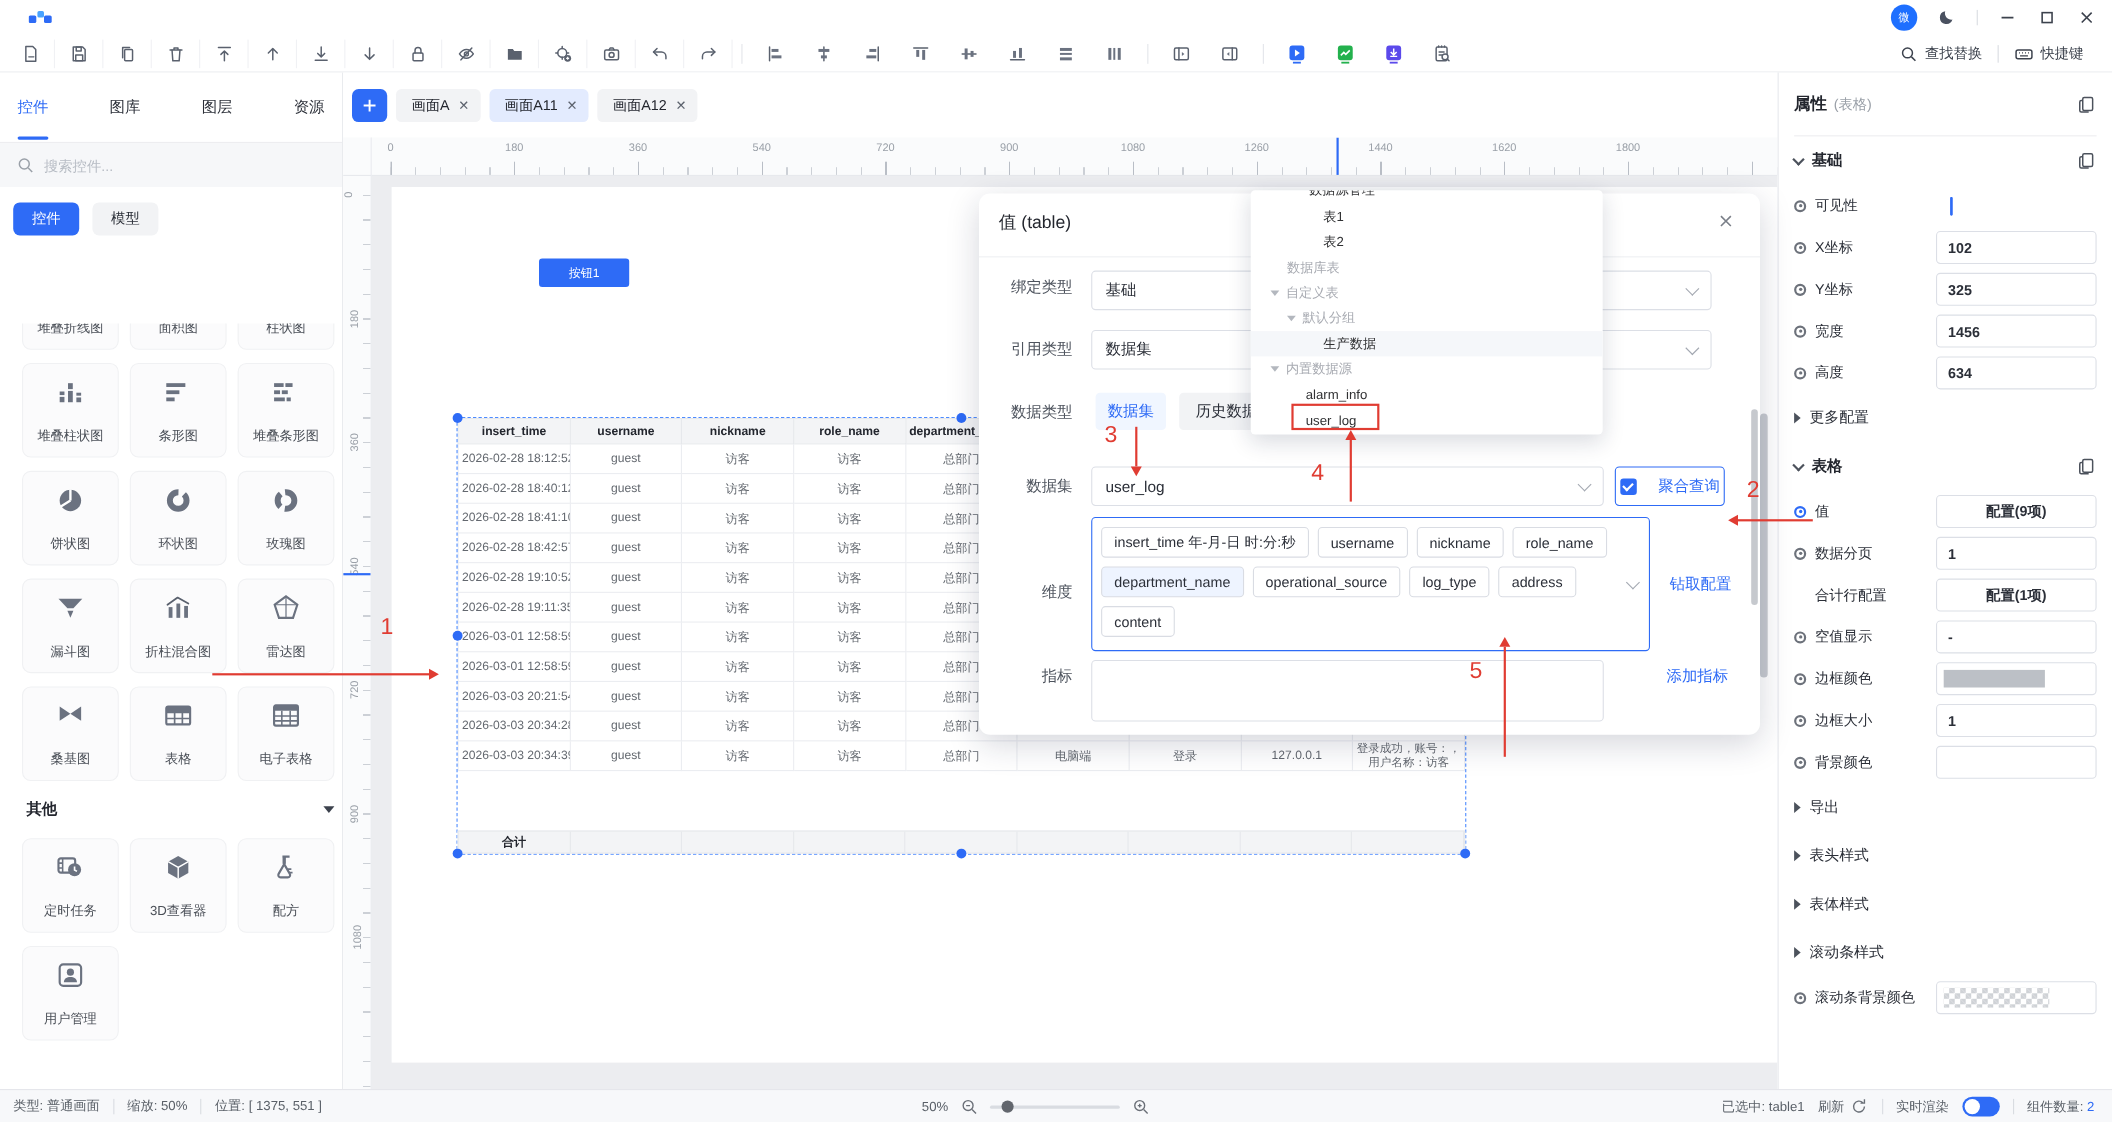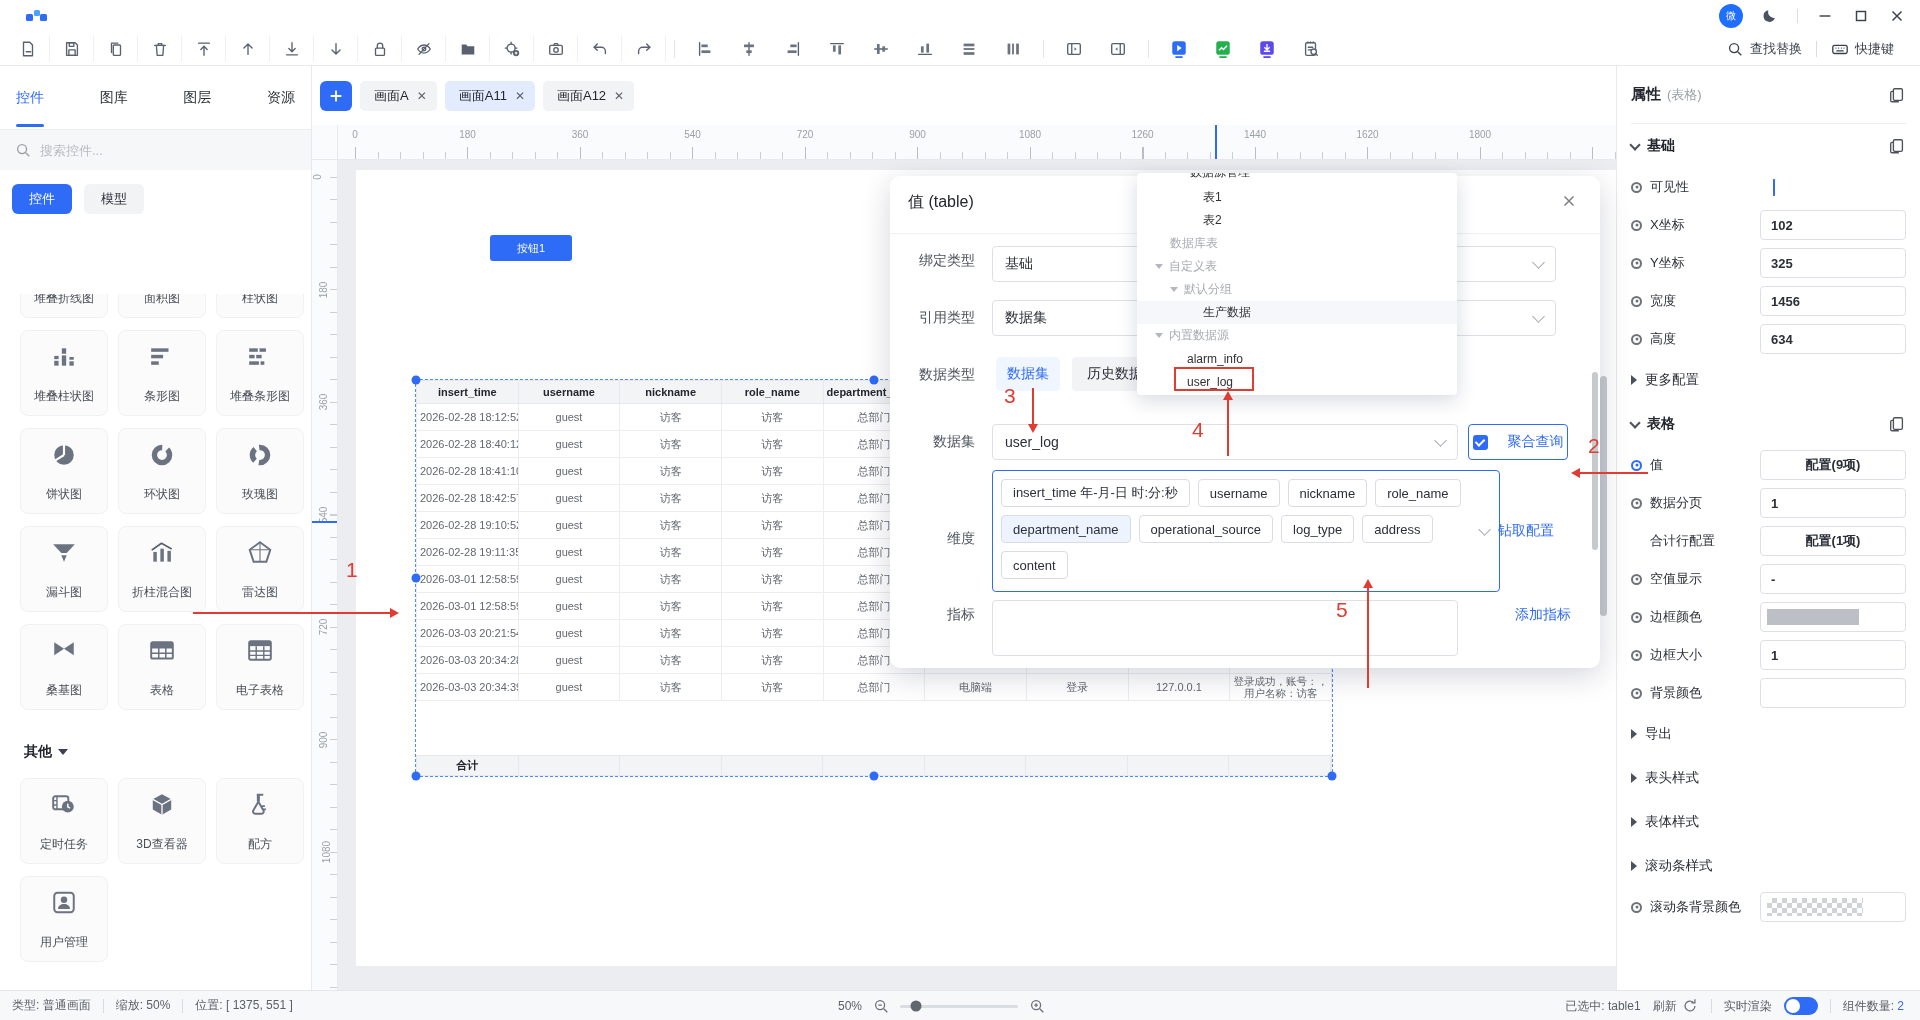--- a/index.html
+++ b/index.html
@@ -32,21 +32,21 @@
   .sb-search input{border:none;outline:none;background:transparent;font-size:13px;color:#333;width:220px;}
   .sb-search input::placeholder{color:#b7bcc4;}
   .sb-toggle{display:flex;gap:12px;padding:14px 12px 4px 12px;}
   .pill{height:30px;min-width:60px;padding:0 14px;border-radius:6px;background:#f2f3f5;color:#2b2f38;display:flex;align-items:center;justify-content:center;font-size:13px;cursor:pointer;}
   .pill.active{background:#2e6bf6;color:#fff;}
   .sb-scroll{position:absolute;left:0;top:228px;bottom:0;right:0;overflow:hidden;}
   .w-grid{display:grid;grid-template-columns:repeat(3,88px);column-gap:10px;row-gap:12px;padding:0 20px;margin-top:-62px;}
   .w-card{height:86px;background:#fbfbfc;border:1px solid #f0f1f3;border-radius:8px;position:relative;cursor:pointer;}
   .w-card svg{position:absolute;left:50%;top:26px;transform:translate(-50%,-50%);width:26px;height:26px;}
   .w-label{position:absolute;left:0;right:0;bottom:10px;text-align:center;font-size:12px;color:#4a4f57;white-space:nowrap;}
-  .w-section{grid-column:1/-1;height:28px;margin-top:16px;display:flex;align-items:center;gap:6px;font-size:14px;font-weight:bold;color:#23262e;padding-left:4px;}
+  .w-section{grid-column:1/-1;height:28px;margin-top:0;display:flex;align-items:center;gap:6px;font-size:14px;font-weight:bold;color:#23262e;padding-left:4px;justify-content:space-between;}
   .w-section .tri{width:0;height:0;border-left:5px solid transparent;border-right:5px solid transparent;border-top:6px solid #3c424d;}
   
   .canvas-region{position:absolute;left:312px;top:66px;width:1304px;height:924px;background:#fff;}
   .screen-tabs{position:absolute;left:0;top:0;width:100%;height:59px;display:flex;align-items:center;gap:8px;padding-left:8px;background:#fff;}
   .plus-btn{width:32px;height:30px;border-radius:6px;background:#2e6bf6;display:flex;align-items:center;justify-content:center;cursor:pointer;}
   .scr-tab{height:30px;padding:0 10px 0 14px;border-radius:5px;background:#f2f3f5;display:flex;align-items:center;gap:8px;font-size:13px;color:#23262e;cursor:pointer;}
   .scr-tab.active{background:#e3ebfe;}
   .scr-tab .x{color:#5d636e;font-size:12px;}
   .ruler-corner{position:absolute;left:0;top:59px;width:26px;height:35px;background:#fafbfc;border-bottom:1px solid #e7e9ed;border-right:1px solid #e7e9ed;}
   .ruler-h{position:absolute;left:26px;top:59px;width:1278px;height:35px;background:#fafbfc;border-bottom:1px solid #e7e9ed;overflow:hidden;}
@@ -1030,21 +1030,21 @@
         <span class="chip ">username</span>
         <span class="chip ">nickname</span>
         <span class="chip ">role_name</span>
         <span class="chip hl">department_name</span>
         <span class="chip ">operational_source</span>
         <span class="chip ">log_type</span>
         <span class="chip ">address</span>
         <span class="chip ">content</span>
         <span class="dim-chev"></span>
       </div>
-    <div class="m-link" style="left:608px;top:346px;">钻取配置</div>
+    <div class="m-link" style="left:628px;top:346px;">钻取配置</div>
 
     <div class="m-lbl" style="left:7px;top:430px;">指标</div>
     <div class="metric-box"></div>
     <div class="m-link" style="left:625px;top:430px;">添加指标</div>
 
     <div class="m-scroll"></div>
   </div>
 
   <div class="tree-pop">
     <div class="tp-sliver">

